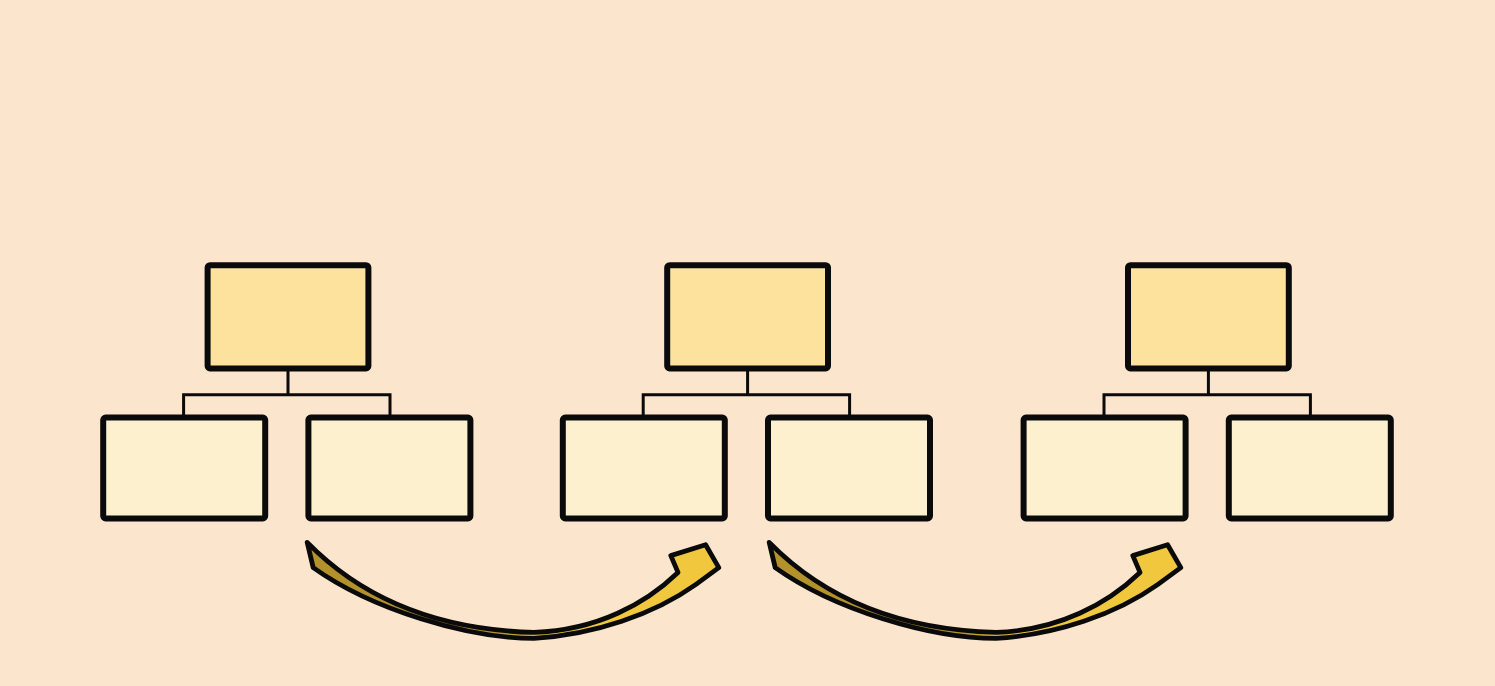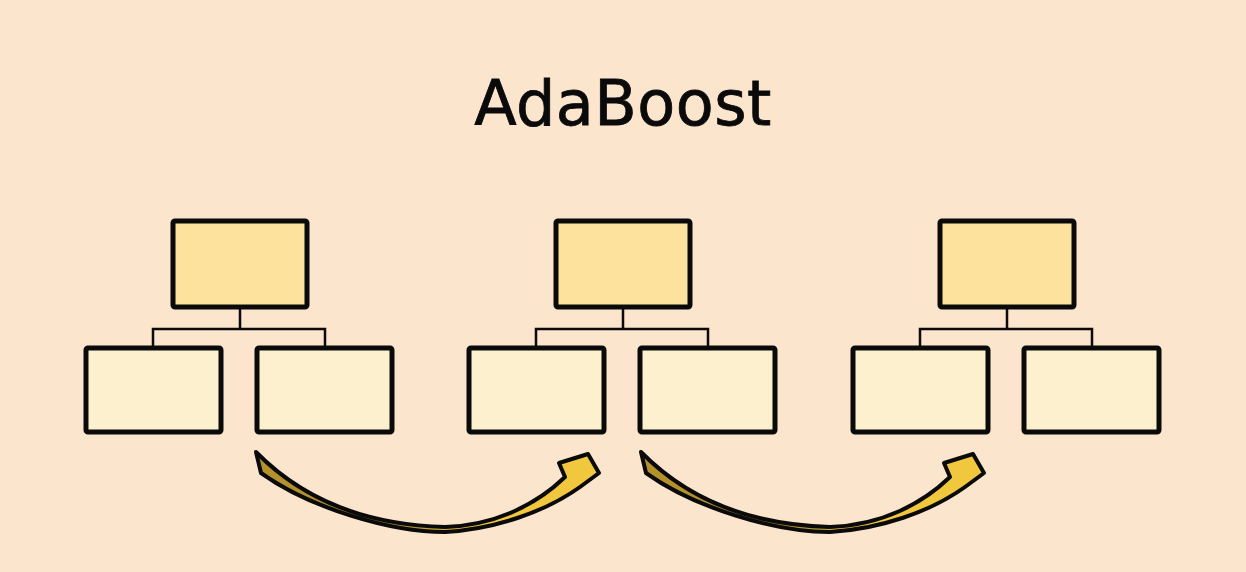--- a/index.html
+++ b/index.html
@@ -53,21 +53,20 @@
     fill:url(#arrowGrad);
   }
   .stop-dark{stop-color:var(--arrow-tail);}
   .stop-bright{stop-color:var(--arrow-head);}
 </style>
 </head>
 <body>
 
 <div class="canvas">
 
-  <div class="title">AdaBoost</div>
 
   <svg class="diagram" width="1246" height="572" viewBox="0 0 1246 572">
     <defs>
       <linearGradient id="arrowGrad" x1="0" y1="0" x2="1" y2="0">
         <stop offset="0" class="stop-dark"></stop>
         <stop offset="0.46" class="stop-dark"></stop>
         <stop offset="0.60" class="stop-bright"></stop>
         <stop offset="1" class="stop-bright"></stop>
       </linearGradient>
       <path id="swoosh" d="M 256 452

